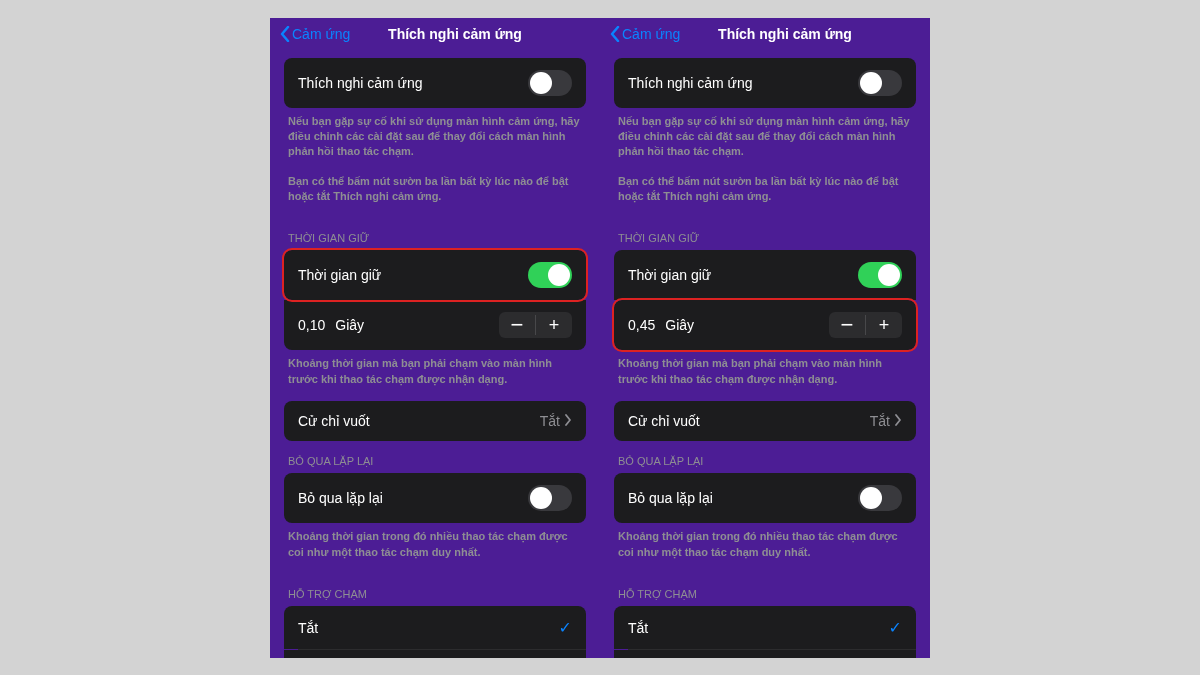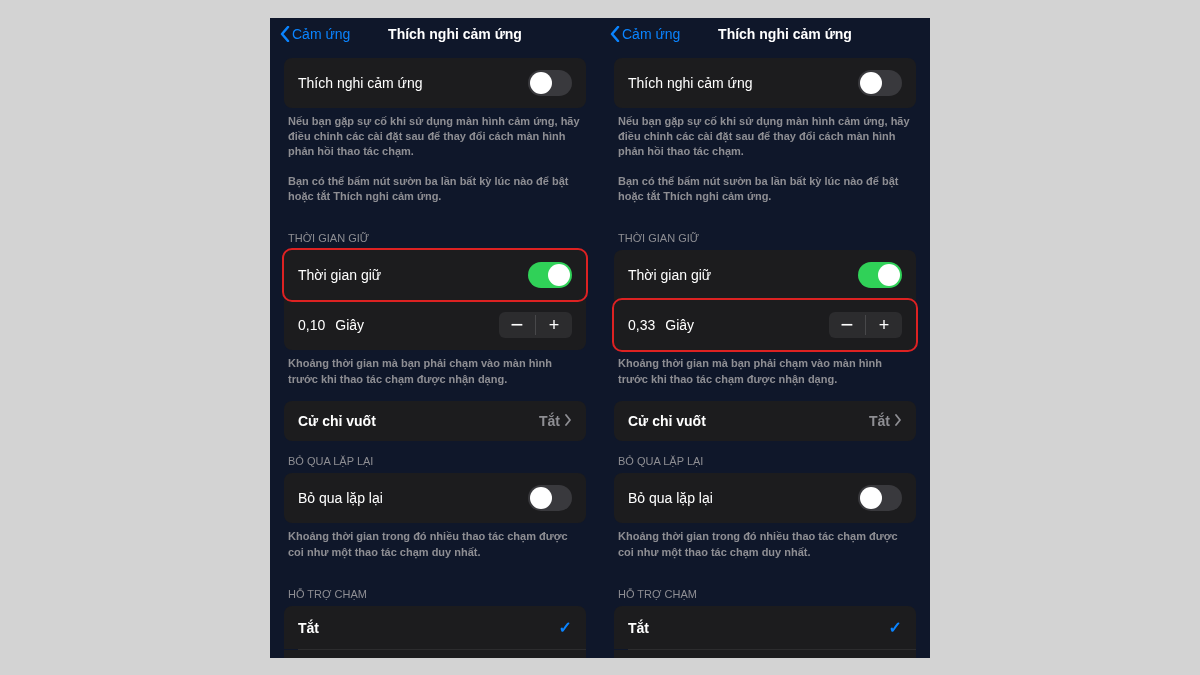--- a/index.html
+++ b/index.html
@@ -7,21 +7,21 @@
     width: 1200px; height: 675px;
     background: #d3d3d3;
     font-family: -apple-system, "Helvetica Neue", Arial, sans-serif;
     display: flex; justify-content: center; align-items: center;
   }
   .pair {
     display: flex; gap: 0;
   }
   .phone {
     width: 330px; height: 640px;
-    background: #0f172a;
+    background: #4c1d95;
     overflow: hidden;
     font-size: 13px;
     color: #fff;
     position: relative;
   }
   .nav {
     display: flex; align-items: center;
     padding: 8px 10px 6px;
     position: relative;
   }
@@ -92,21 +92,21 @@
   }
   .step-btn {
     width: 36px; height: 26px;
     display: flex; align-items: center; justify-content: center;
     font-size: 18px; color: #fff;
   }
   .step-btn.minus { font-size: 22px; }
   .step-div { width: 1px; background: #48484a; margin: 3px 0; }
 
   .nav-row {
-    display: flex; align-items: center; justify-content: space-between; font-weight: bold;
+    display: flex; align-items: center; justify-content: space-between;
   }
   .nav-value {
     display: flex; align-items: center; color: #8e8e93; gap: 4px;
   }
   .chev-right { width: 8px; height: 12px; }
 
   .check { color: #0a84ff; font-size: 16px; }
 
   .highlight {
     outline: 2px solid #d22; outline-offset: 0;
@@ -217,21 +217,21 @@
       <div class="header-lbl">THỜI GIAN GIỮ</div>
 
       <div class="cell group-top ">
         <span>Thời gian giữ</span>
         <div class="toggle on">
             <div class="knob"></div>
           </div>
       </div>
       <div class="cell group-bot stepper-row highlight">
         <div class="stepper-val">
-          <span>0,33</span>
+          <span>0,45</span>
           <span>Giây</span>
         </div>
         <div class="stepper">
           <div class="step-btn minus">−</div>
           <div class="step-div"></div>
           <div class="step-btn">+</div>
         </div>
       </div>
       <div class="footer">Khoảng thời gian mà bạn phải chạm vào màn hình trước khi thao tác chạm được nhận dạng.</div>
 

